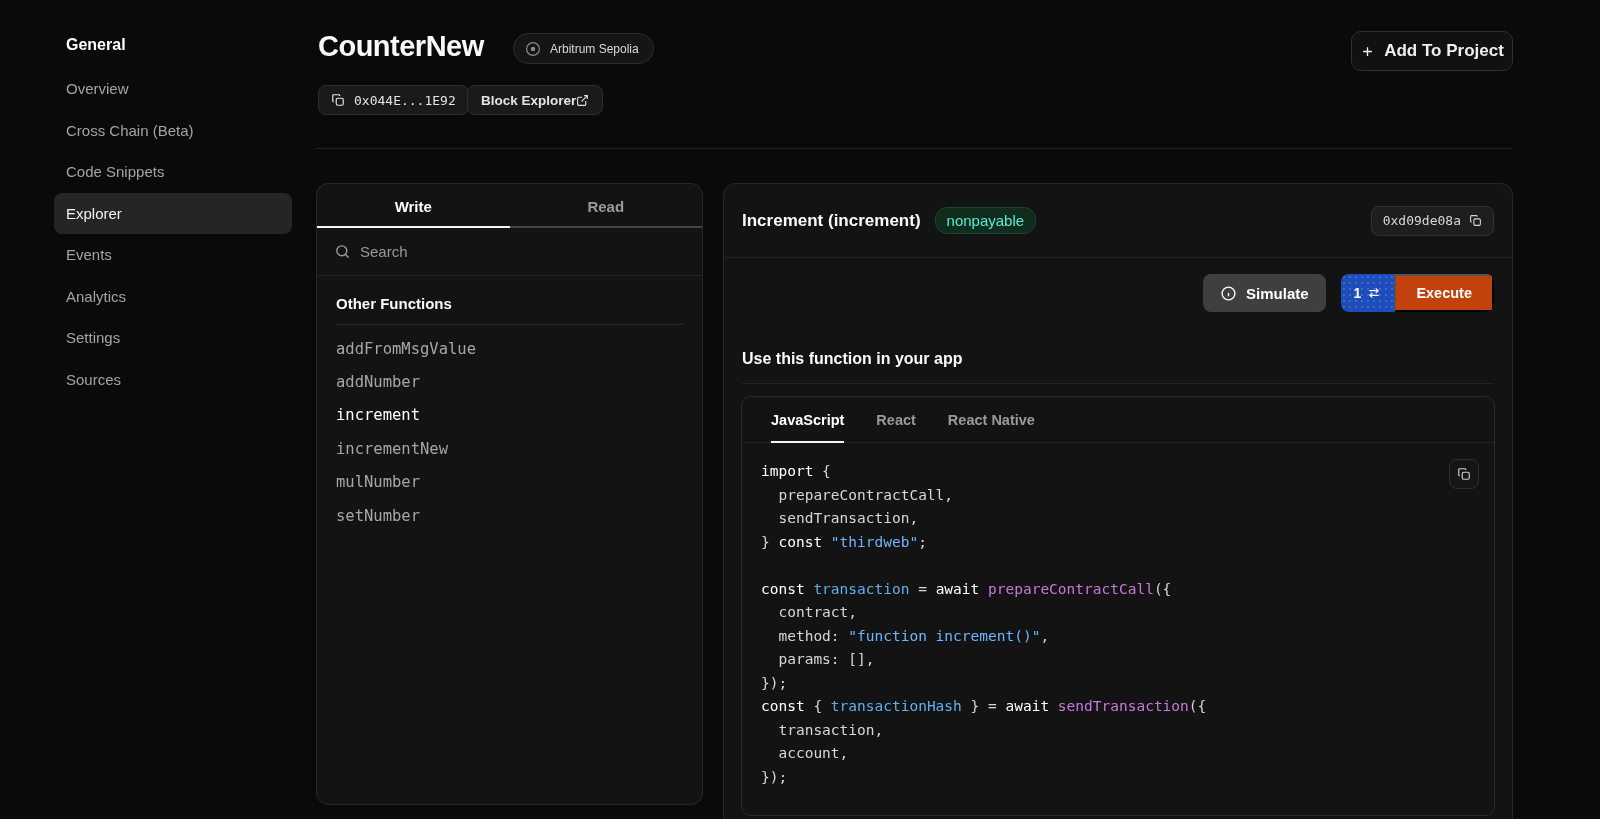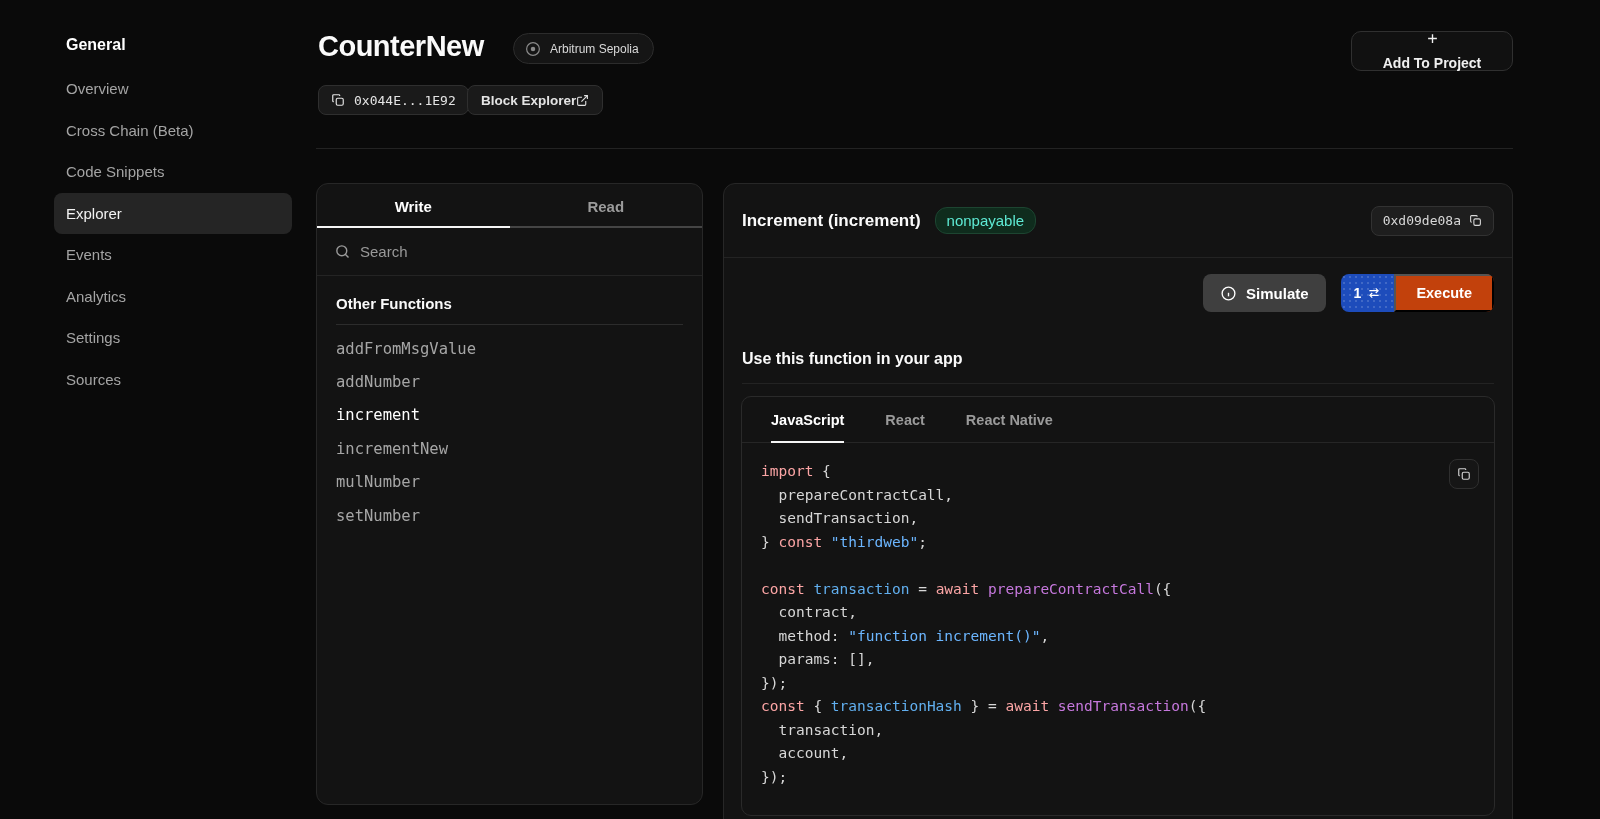--- a/index.html
+++ b/index.html
@@ -33,21 +33,21 @@
     padding:0 12px; background:#1a1a1a; border:1px solid #2f2f2f; border-radius:8px;
     font-size:13px; color:#e4e4e4; cursor:pointer;
   }
   .explorer-btn {
     position:absolute; left:467px; top:85px; height:30px; display:inline-flex; align-items:center; gap:0;
     padding:0 13px; background:#1a1a1a; border:1px solid #2f2f2f; border-radius:8px;
     font-size:13.5px; font-weight:600; color:#e4e4e4; cursor:pointer;
   }
   .add-btn {
     position:absolute; left:1351px; top:31px; width:162px; height:40px; display:inline-flex; align-items:center; justify-content:center; gap:9px;
-    background:#111; border:1px solid #303030; border-radius:10px; font-size:14px; font-weight:600; color:#f0f0f0; cursor:pointer;flex-direction:column;
+    background:#111; border:1px solid #303030; border-radius:10px; font-size:17px; font-weight:600; color:#f0f0f0; cursor:pointer;
   }
   .header-divider { position:absolute; left:316px; top:148px; width:1197px; height:1px; background:#232323; }
 
   
   .panel { position:absolute; background:#131313; border:1px solid #272727; border-radius:12px; }
   .left-panel { left:316px; top:183px; width:387px; height:622px; overflow:hidden; }
   .right-panel { left:723px; top:183px; width:790px; height:700px; overflow:hidden; }
 
   
   .tabbar { position:relative; height:44px; display:flex; }
@@ -85,31 +85,31 @@
     display:flex; align-items:center; gap:6px; padding:0 13px; color:#fff; font-size:14px; font-weight:600;
     background-color:#1d4cbb;
     background-image:radial-gradient(rgba(255,255,255,0.16) 1px, transparent 1.1px);
     background-size:6px 6px;
   }
   .execute-main { display:flex; align-items:center; padding:0 20px; background:#c2410c; color:#fff; font-size:14.5px; font-weight:600; }
   .usage-heading { margin:38px 18px 0; font-size:16px; font-weight:700; color:#fafafa; }
   .usage-divider { margin:15px 18px 0; height:1px; background:#232323; }
 
   .code-card { margin:12px 17px 0; border:1px solid #2a2a2a; border-radius:10px; height:420px; }
-  .code-tabs { position:relative; height:46px; display:flex; align-items:center; gap:41px; padding-left:29px; border-bottom:1px solid #262626; }
+  .code-tabs { position:relative; height:46px; display:flex; align-items:center; gap:32px; padding-left:29px; border-bottom:1px solid #262626; }
   .code-tab { position:relative; height:100%; display:flex; align-items:center; font-size:14.5px; font-weight:600; color:#9a9a9a; cursor:pointer; }
   .code-tab.active { color:#fff; }
   .code-tab.active::after { content:""; position:absolute; left:0; right:0; bottom:-1px; height:2px; background:#f5f5f5; }
   .code-body { position:relative; padding:17px 52px 17px 19px; }
   .copy-code-btn {
     position:absolute; top:16px; right:15px; width:30px; height:30px; display:flex; align-items:center; justify-content:center;
     background:#161616; border:1px solid #2f2f2f; border-radius:8px; color:#cfcfcf; cursor:pointer;
   }
   .code-line { font-family:"DejaVu Sans Mono", monospace; font-size:14.5px; line-height:23.5px; white-space:pre; color:#d7d7d7; }
-  .tok-kw  { color:#fca5a5;margin-top:16px; }
+  .tok-kw  { color:#ffffff;margin-top:16px; }
   .tok-fn  { color:#c678dd; }
   .tok-var { color:#61afef; }
   .tok-str { color:#6cb6ff; }
   .tok-pl  { color:#d7d7d7; }
 
   .icon { display:inline-flex; flex:none; }
   svg { display:block; }
 </style>
 </head>
 <body>

